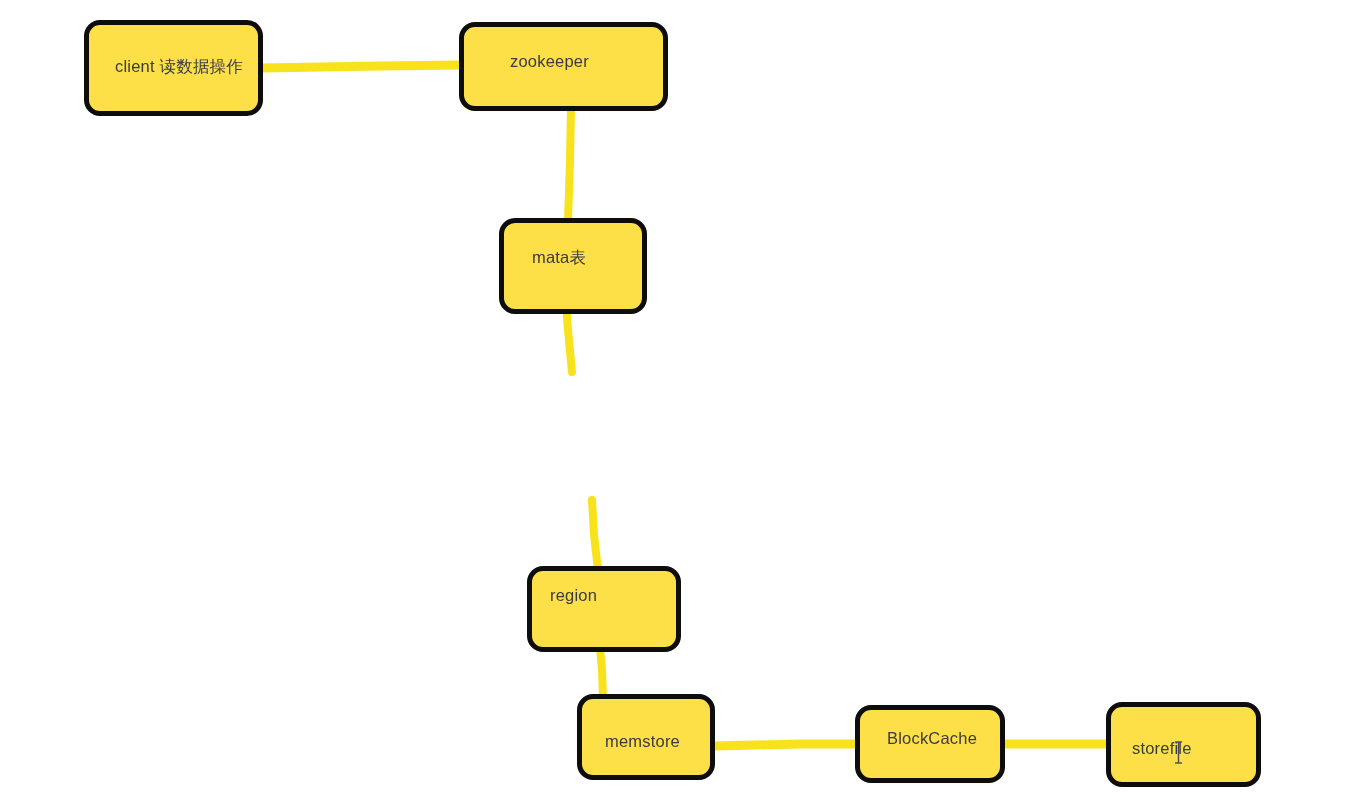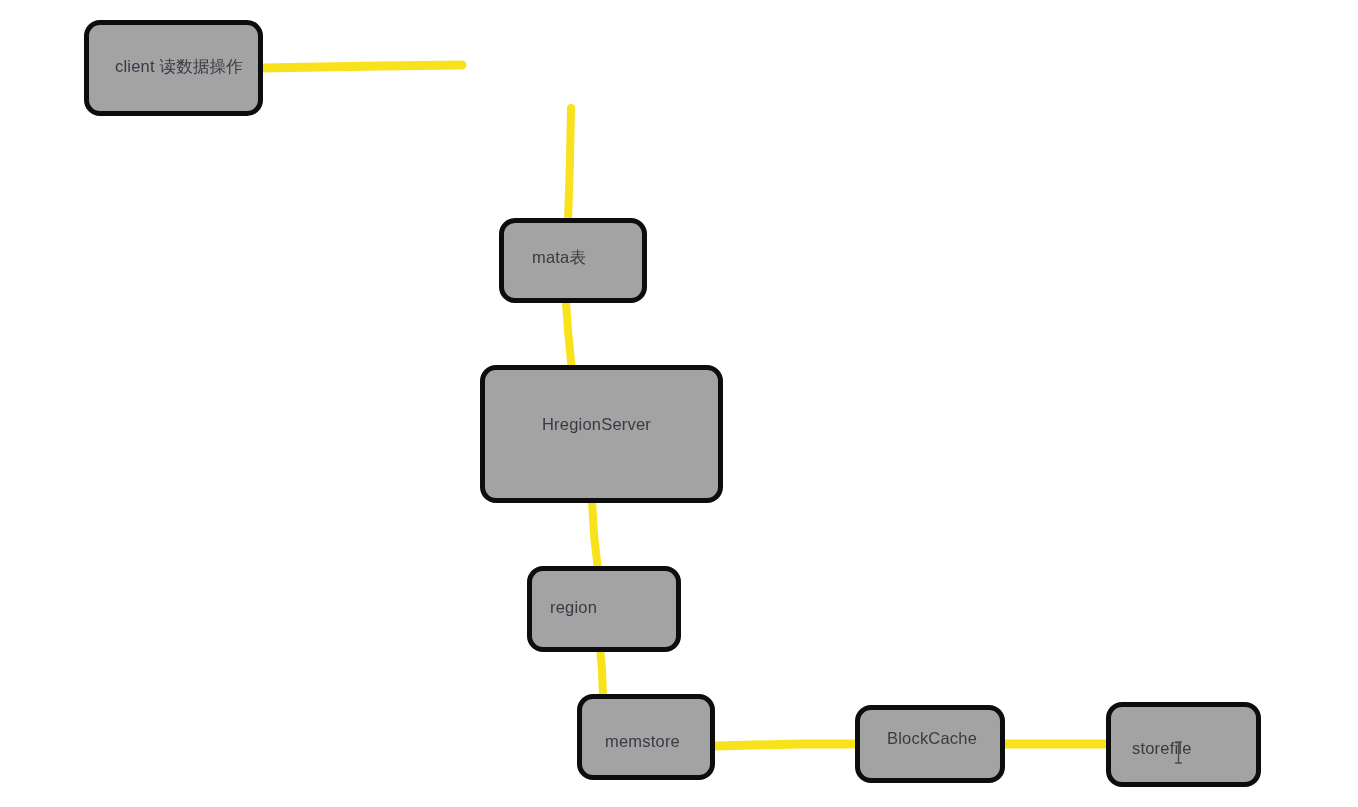--- a/index.html
+++ b/index.html
@@ -21,49 +21,49 @@
     position: absolute;
     left: 0;
     top: 0;
     width: 1358px;
     height: 807px;
     pointer-events: none;
   }
   .node {
     position: absolute;
     box-sizing: border-box;
-    background: #a3a3a3;
+    background: #fde047;
     border: 5px solid #0d0d0d;
     border-radius: 16px;
     z-index: 2;
     text-align: center;
   }
   .node-label {
     position: absolute;
     color: #3a3a44;
     font-size: 16.5px;
     line-height: 1.1;
     white-space: nowrap;
     letter-spacing: 0.2px;
   }
   
   #node-client      { left: 84px;   top: 20px;  width: 179px; height: 96px; }
   #node-client .node-label      { left: 26px;  top: 32px; }
 
   #node-zookeeper   { left: 459px;  top: 22px;  width: 209px; height: 89px; }
   #node-zookeeper .node-label   { left: 46px;  top: 25px; }
 
-  #node-mata        { left: 499px;  top: 218px; width: 148px; height: 85px; }
+  #node-mata        { left: 499px;  top: 218px; width: 148px; height: 96px; }
   #node-mata .node-label        { left: 28px;  top: 25px; }
 
   #node-hregion     { left: 480px;  top: 365px; width: 243px; height: 138px; }
   #node-hregion .node-label     { left: 57px;  top: 45px; }
 
   #node-region      { left: 527px;  top: 566px; width: 154px; height: 86px; }
-  #node-region .node-label      { left: 18px;  top: 15px; margin-top: 12px; }
+  #node-region .node-label      { left: 18px;  top: 15px; }
 
   #node-memstore    { left: 541px;  top: 694px; width: 138px; height: 86px; margin-left: 36px; }
   #node-memstore .node-label    { left: 23px;  top: 33px; }
 
   #node-blockcache  { left: 855px;  top: 705px; width: 150px; height: 78px; }
   #node-blockcache .node-label  { left: 27px;  top: 19px; }
 
   #node-storefile   { left: 1106px; top: 702px; width: 155px; height: 85px; }
   #node-storefile .node-label   { left: 21px;  top: 32px; }
 
@@ -99,28 +99,28 @@
       <path d="M 676 747 L 800 744 L 860 744" stroke-width="9"></path>
 
       <path d="M 1001 744 L 1110 744" stroke-width="9"></path>
     </g>
   </svg>
 
   <div class="node" id="node-client">
     <span class="node-label">client 读数据操作</span>
   </div>
 
+  <div class="node" id="node-zookeeper">
+    <span class="node-label">zookeeper</span>
+  </div>
 
   <div class="node" id="node-mata">
     <span class="node-label">mata表</span>
   </div>
 
-  <div class="node" id="node-hregion">
-    <span class="node-label">HregionServer</span>
-  </div>
 
   <div class="node" id="node-region">
     <span class="node-label">region</span>
   </div>
 
   <div class="node" id="node-memstore">
     <span class="node-label">memstore</span>
   </div>
 
   <div class="node" id="node-storefile">

